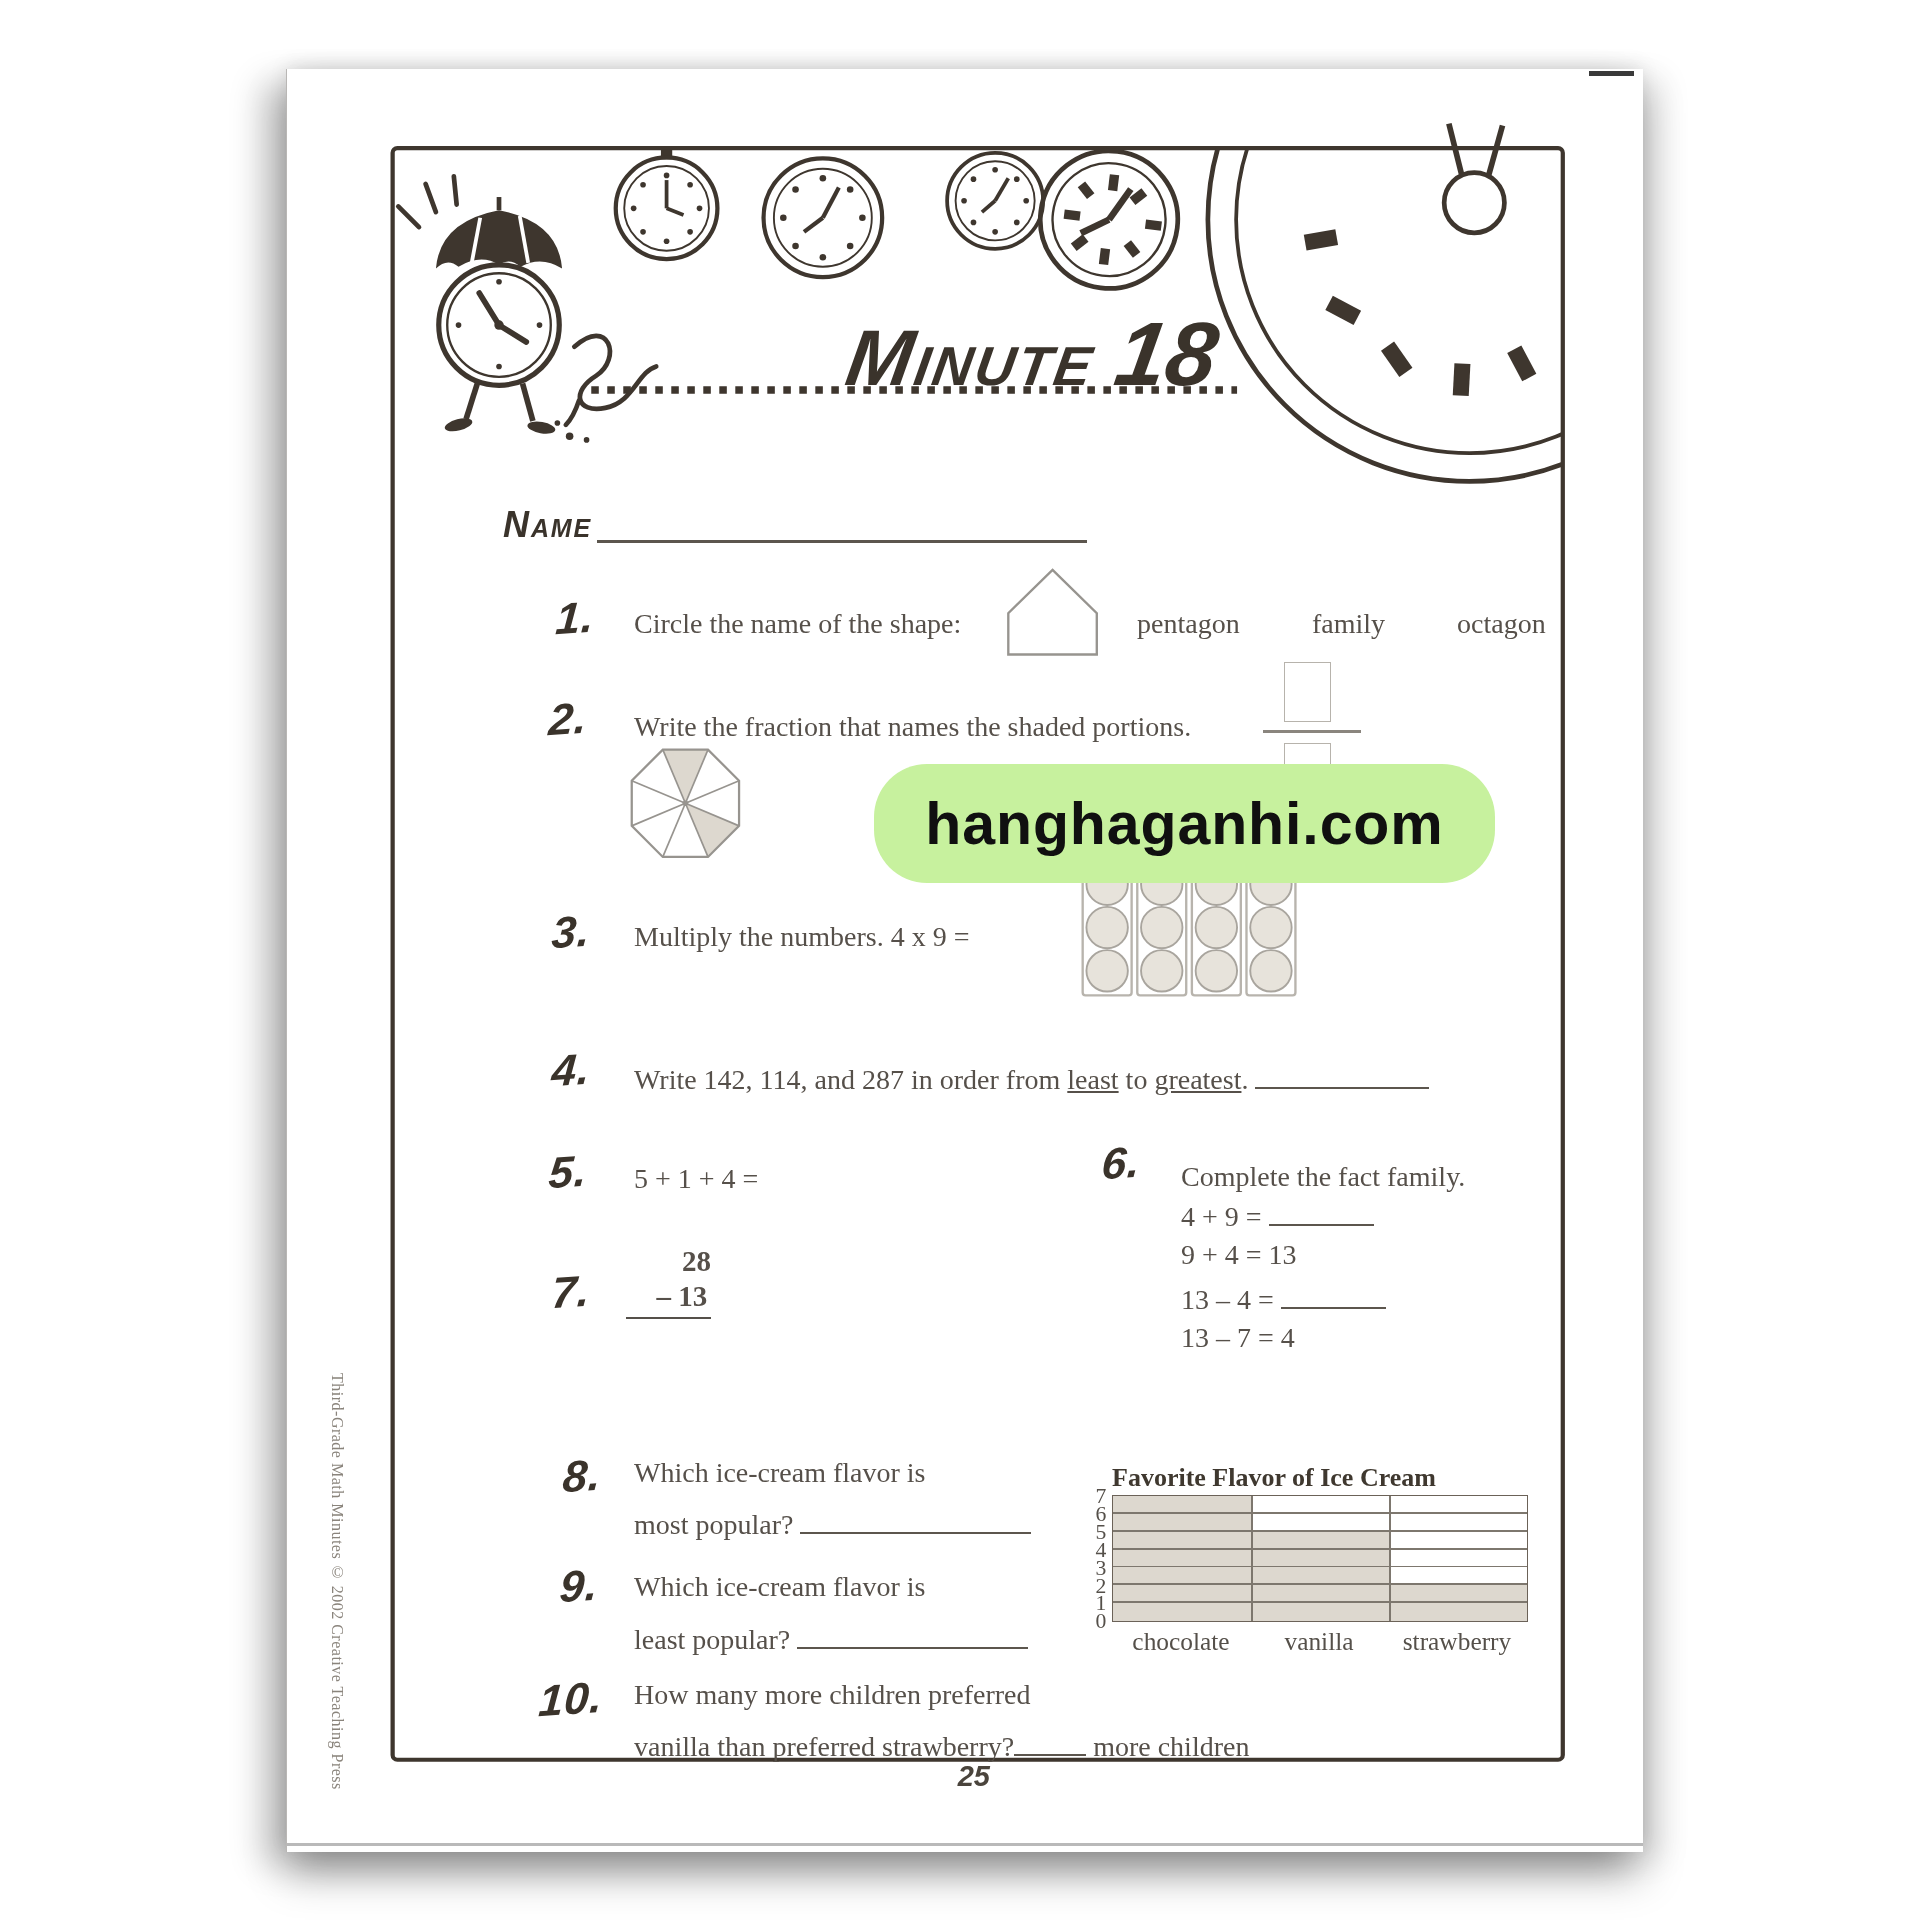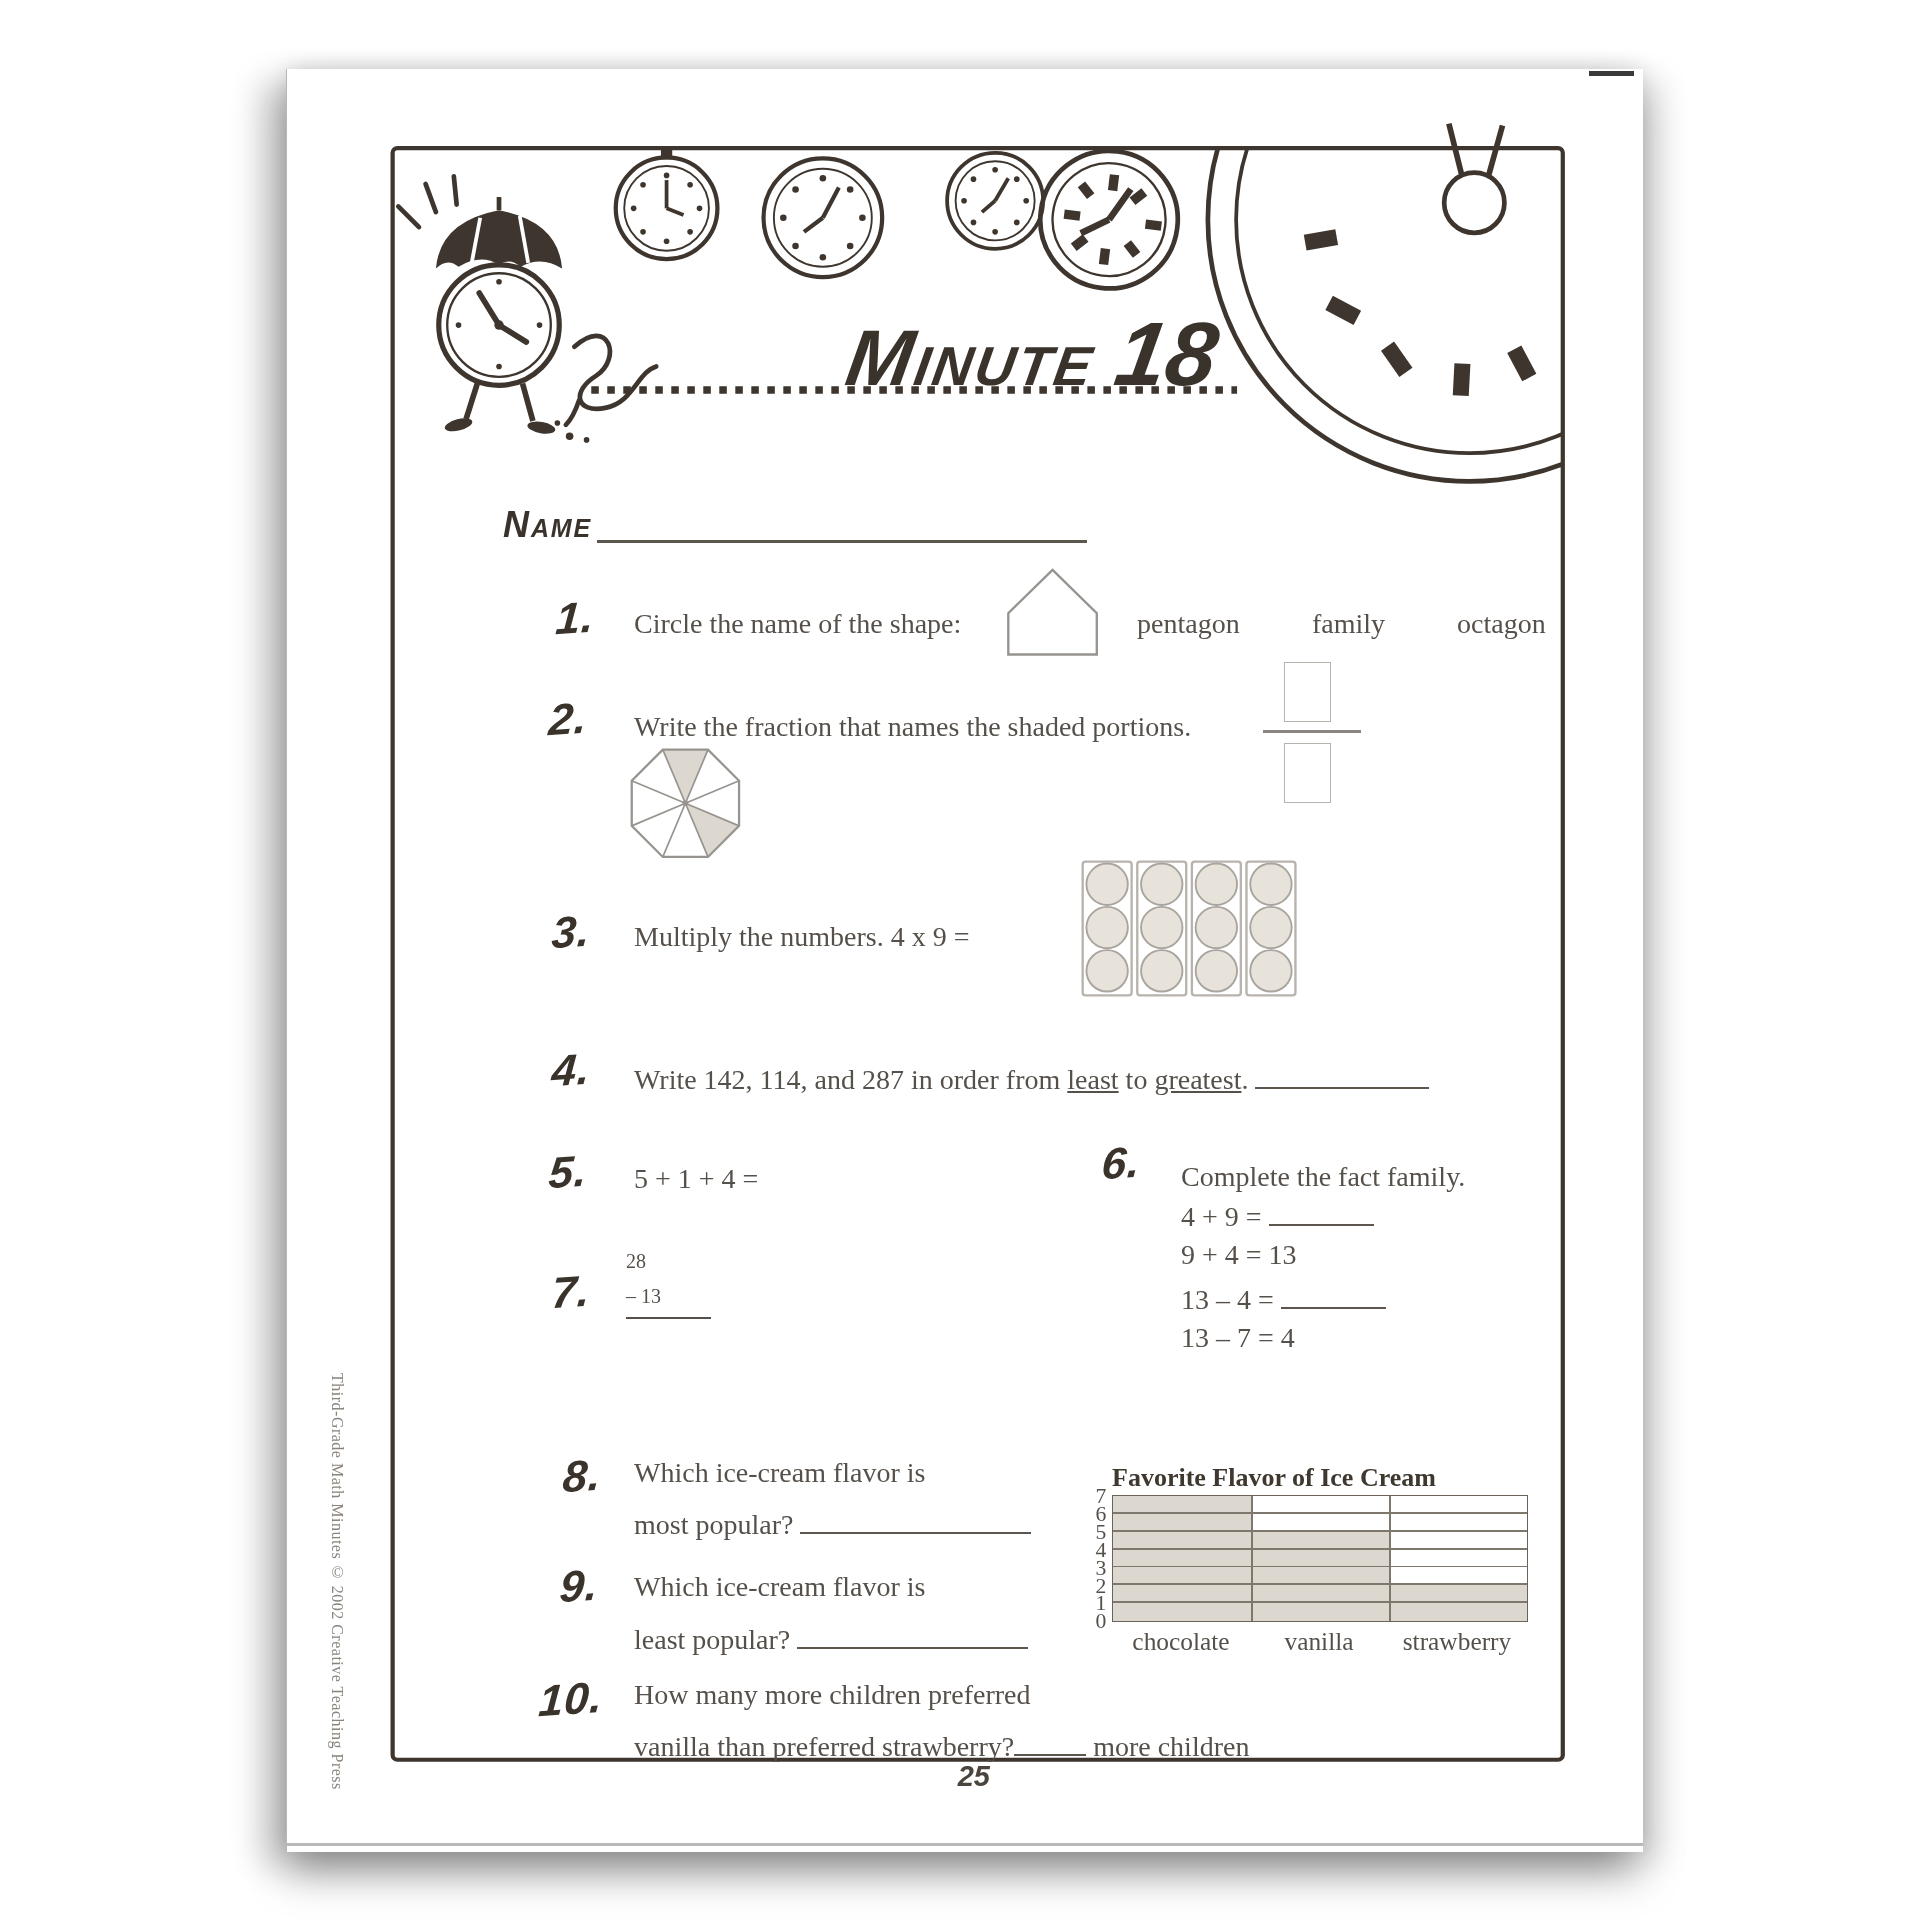--- a/index.html
+++ b/index.html
@@ -22,21 +22,21 @@
   .uline{text-decoration:underline;}
   .bold{font-weight:bold;}
   .rule{background:#5c564e;height:2.8px;}
   .fracbox{border:1.9px solid #b7b3ac;background:#fff;}
   
   .badge{display:flex;align-items:center;justify-content:center;border-radius:53px;
          font-family:"Liberation Sans",sans-serif;font-weight:bold;color:#101010;
          font-size:59px;letter-spacing:0.9px;}
   
   .factline{font-size:28px;white-space:nowrap;}
-  .q7col{font-size:20px;text-align:left;line-height:35px;}
+  .q7col{font-size:29px;text-align:right;line-height:35px;font-weight:bold;}
   .q7col .sub{border-bottom:2.8px solid #55504a;padding:0 3.8px 2.8px 0;}
   
   .chart-title{font-size:26px;font-weight:bold;color:#3f382f;text-align:left;white-space:nowrap;}
   .chart-plot{border:1.9px solid #6b6258;background:#fff;}
   .bar{position:absolute;bottom:0;background:#ddd8cf;}
   .gridline{position:absolute;left:0;width:100%;height:1.9px;background:#7d776e;}
   .vsep{position:absolute;top:0;height:100%;width:1.9px;background:#7d776e;}
   .ytick{position:absolute;right:100%;margin-right:6.6px;font-size:21.7px;color:#55504a;
          transform:translateY(55%);line-height:1;}
   .cats{display:flex;}
@@ -331,15 +331,16 @@
       <span>chocolate</span>
       <span>vanilla</span>
       <span>strawberry</span>
     </div>
 
     <div class="abs copyright" style="left:41px;top:1304px;height:471px;">Third-Grade Math Minutes © 2002 Creative Teaching Press</div>
     <div class="abs pagenum" style="left:637px;top:1691px;width:66px;text-align:right;">25</div>
 
     <div class="abs artifact" style="left:1302px;top:1.9px;width:45px;height:4.7px;"></div>
     <div class="abs edge-line" style="left:0;top:1774px;width:1356px;height:2.8px;"></div>
+  <div class="abs badge" style="left: 587px; top: 695px; width: 621px; height: 119px; background: rgb(199, 241, 158);">hanghaganhi.com</div>
     </div>
 </div>
 
 
 </body></html>

